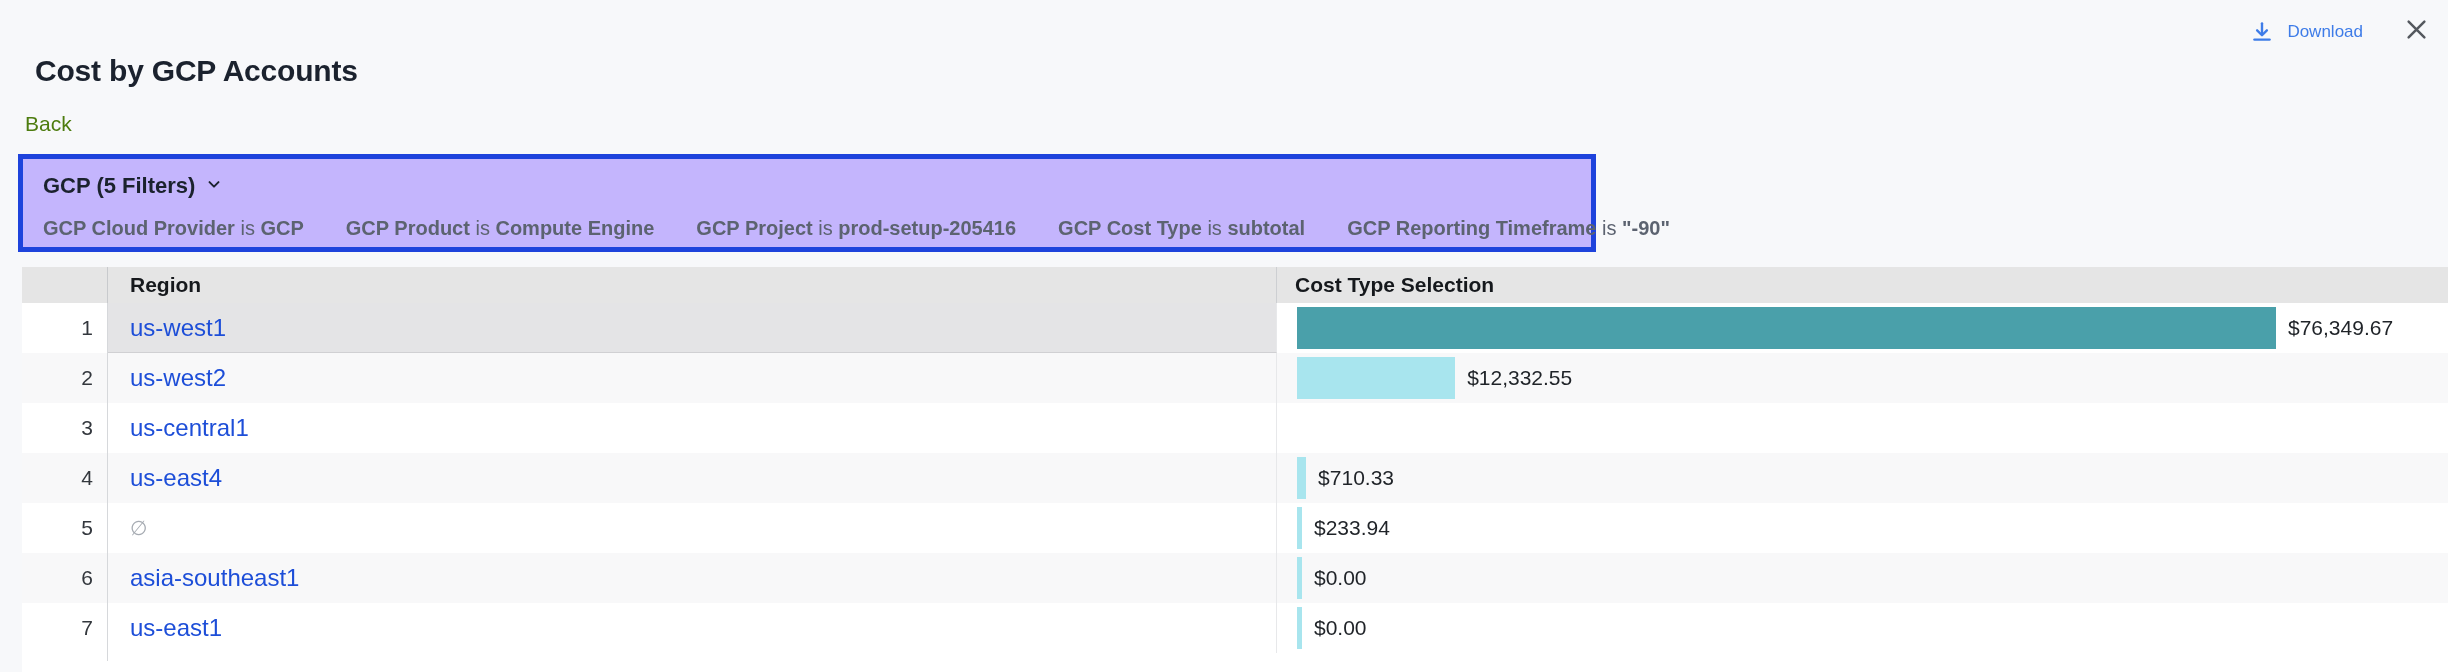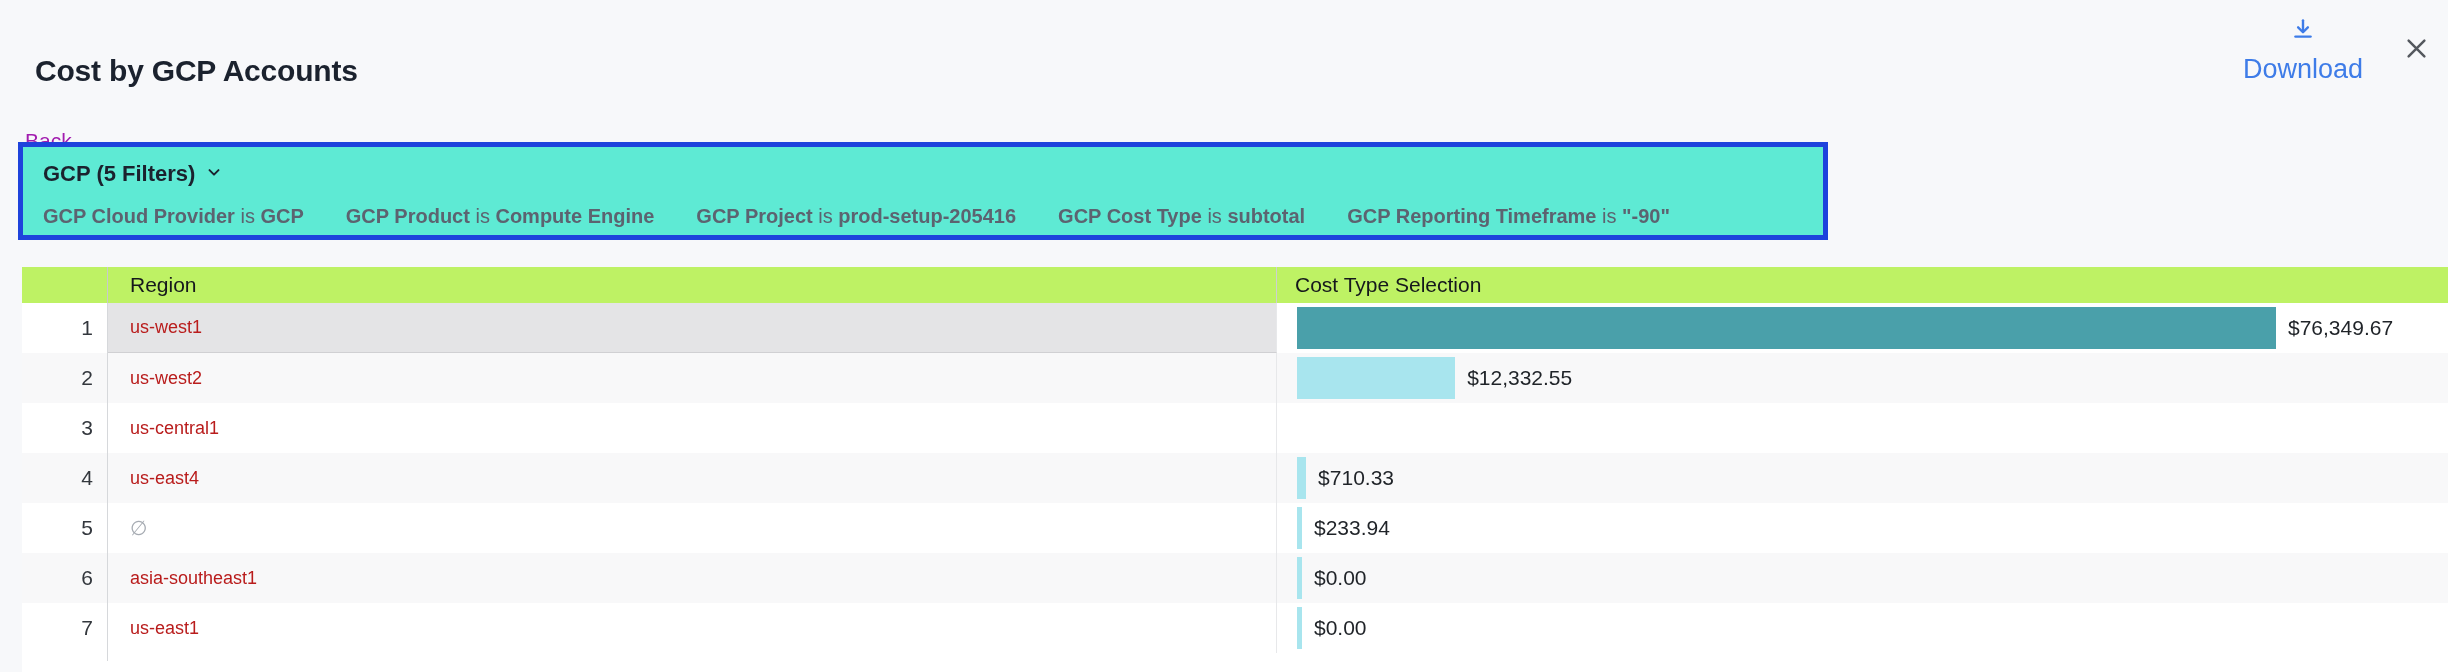--- a/index.html
+++ b/index.html
@@ -17,38 +17,37 @@
     font-size:30px; font-weight:700; color:#1B222E;
     letter-spacing:-0.2px;
     margin-top:42px;
   }
   .top-actions {
     position:absolute; right:18px; top:16px;
     display:flex; align-items:center; gap:40px;
   }
   .download-btn {
     display:flex; align-items:center; gap:12px;
-    font-size:27px; font-weight:500;
+    font-size:17px; font-weight:500;
     cursor:pointer;
-    flex-direction:column;
   }
   .download-btn svg { display:block; }
   .close-btn { cursor:pointer; display:flex; align-items:center; }
   
   .back-link {
     position:absolute; left:25px; top:112px;
     font-size:21px; cursor:pointer; text-decoration:none;
   }
   
   .filter-box {
-    position:absolute; left:18px; top:142px;
-    width:1810px; height:98px;
+    position:absolute; left:18px; top:154px;
+    width:1578px; height:98px;
     border:5px solid #1E43DC;
     box-sizing:border-box;
-    background:#5eead4;
+    background:#c4b5fd;
   }
   .filter-summary {
     position:absolute; left:20px; top:14px;
     display:flex; align-items:center; gap:10px;
     font-size:22px; font-weight:700; color:#1B222E;
     cursor:pointer;
   }
   .filter-list {
     position:absolute; left:20px; top:58px;
     display:flex; gap:42px;
@@ -56,22 +55,22 @@
   }
   .filter-item .dim { font-weight:700; }
   .filter-item .op  { font-weight:400; }
   .filter-item .val { font-weight:600; }
   
   .table {
     position:absolute; left:22px; top:267px; right:0; bottom:0;
   }
   .thead {
     display:flex; height:36px;
-    background:#bef264;
-    font-size:21px; font-weight:400; color:#15181C;
+    background:#e5e5e5;
+    font-size:21px; font-weight:700; color:#15181C;
   }
   .th-num {
     width:86px; height:100%; box-sizing:border-box;
     border-right:1px solid #c8cacd;
   }
   .th-region {
     width:1169px; height:100%; box-sizing:border-box;
     padding-left:22px; display:flex; align-items:center;
     border-right:1px solid #cdcfd2;
   }
@@ -85,21 +84,21 @@
   .cell-num {
     width:86px; box-sizing:border-box;
     display:flex; align-items:center; justify-content:flex-end;
     padding-right:14px;
     font-size:21px; color:#33373D;
     border-right:1px solid #d6d8db;
   }
   .cell-region {
     width:1169px; box-sizing:border-box;
     padding-left:22px; display:flex; align-items:center;
-    font-size:18px; color:#b91c1c;
+    font-size:24px; color:#1d4ed8;
     border-right:1px solid #e7e8ea;
   }
   .row.selected .cell-region {
     background:#E4E4E6;
     border-bottom:1px solid #d0d0d3;
   }
   .cell-region.null-region { color:#A6ABB2; font-size:20px; }
   .cell-cost {
     flex:1; display:flex; align-items:center;
     padding-left:20px; gap:12px; box-sizing:border-box;
@@ -132,21 +131,21 @@
     </div>
     <div class="close-btn">
       <span>
         <svg width="27" height="27" viewBox="0 0 24 24" fill="none" stroke="#54585E" stroke-width="2.2" stroke-linecap="round">
           <path d="M5 5l14 14M19 5L5 19"></path>
         </svg>
       </span>
     </div>
   </div>
 
-  <a class="back-link" id="back-link" style="color: #a21caf; margin-top: 17px;">Back</a>
+  <a class="back-link" id="back-link" style="color: #4d7c0f;">Back</a>
 
   <div class="filter-box" id="filter-box" style="border-color: rgb(30, 67, 220);">
     <div class="filter-summary">
       <span>GCP (5 Filters)</span>
       <span>
         <svg width="18" height="18" viewBox="0 0 24 24" fill="none" stroke="#1B222E" stroke-width="2.6" stroke-linecap="round" stroke-linejoin="round">
           <path d="M6 9.5l6 6 6-6"></path>
         </svg>
       </span>
     </div>

